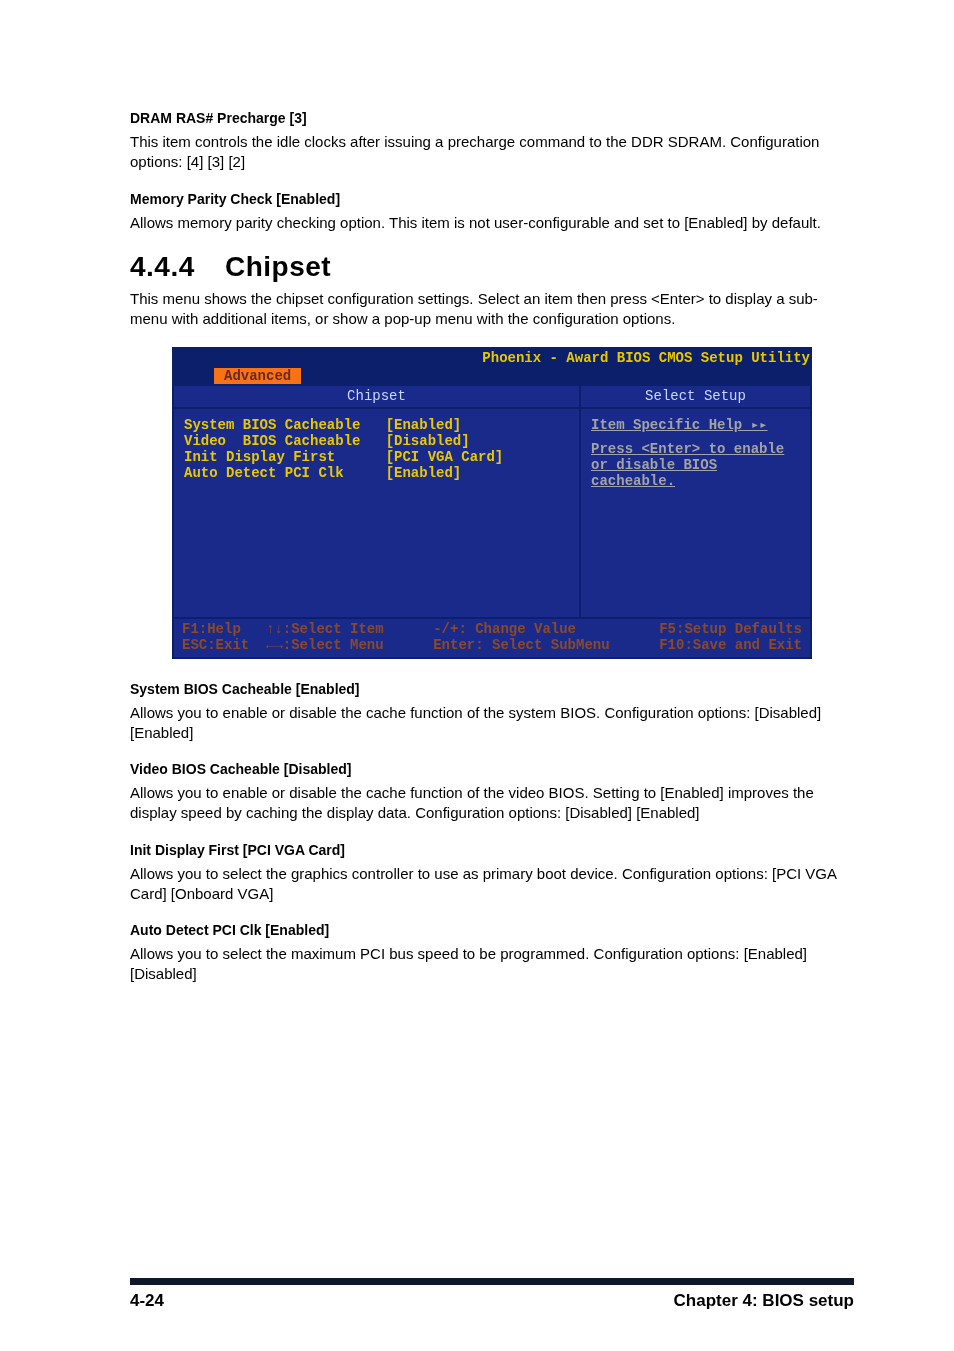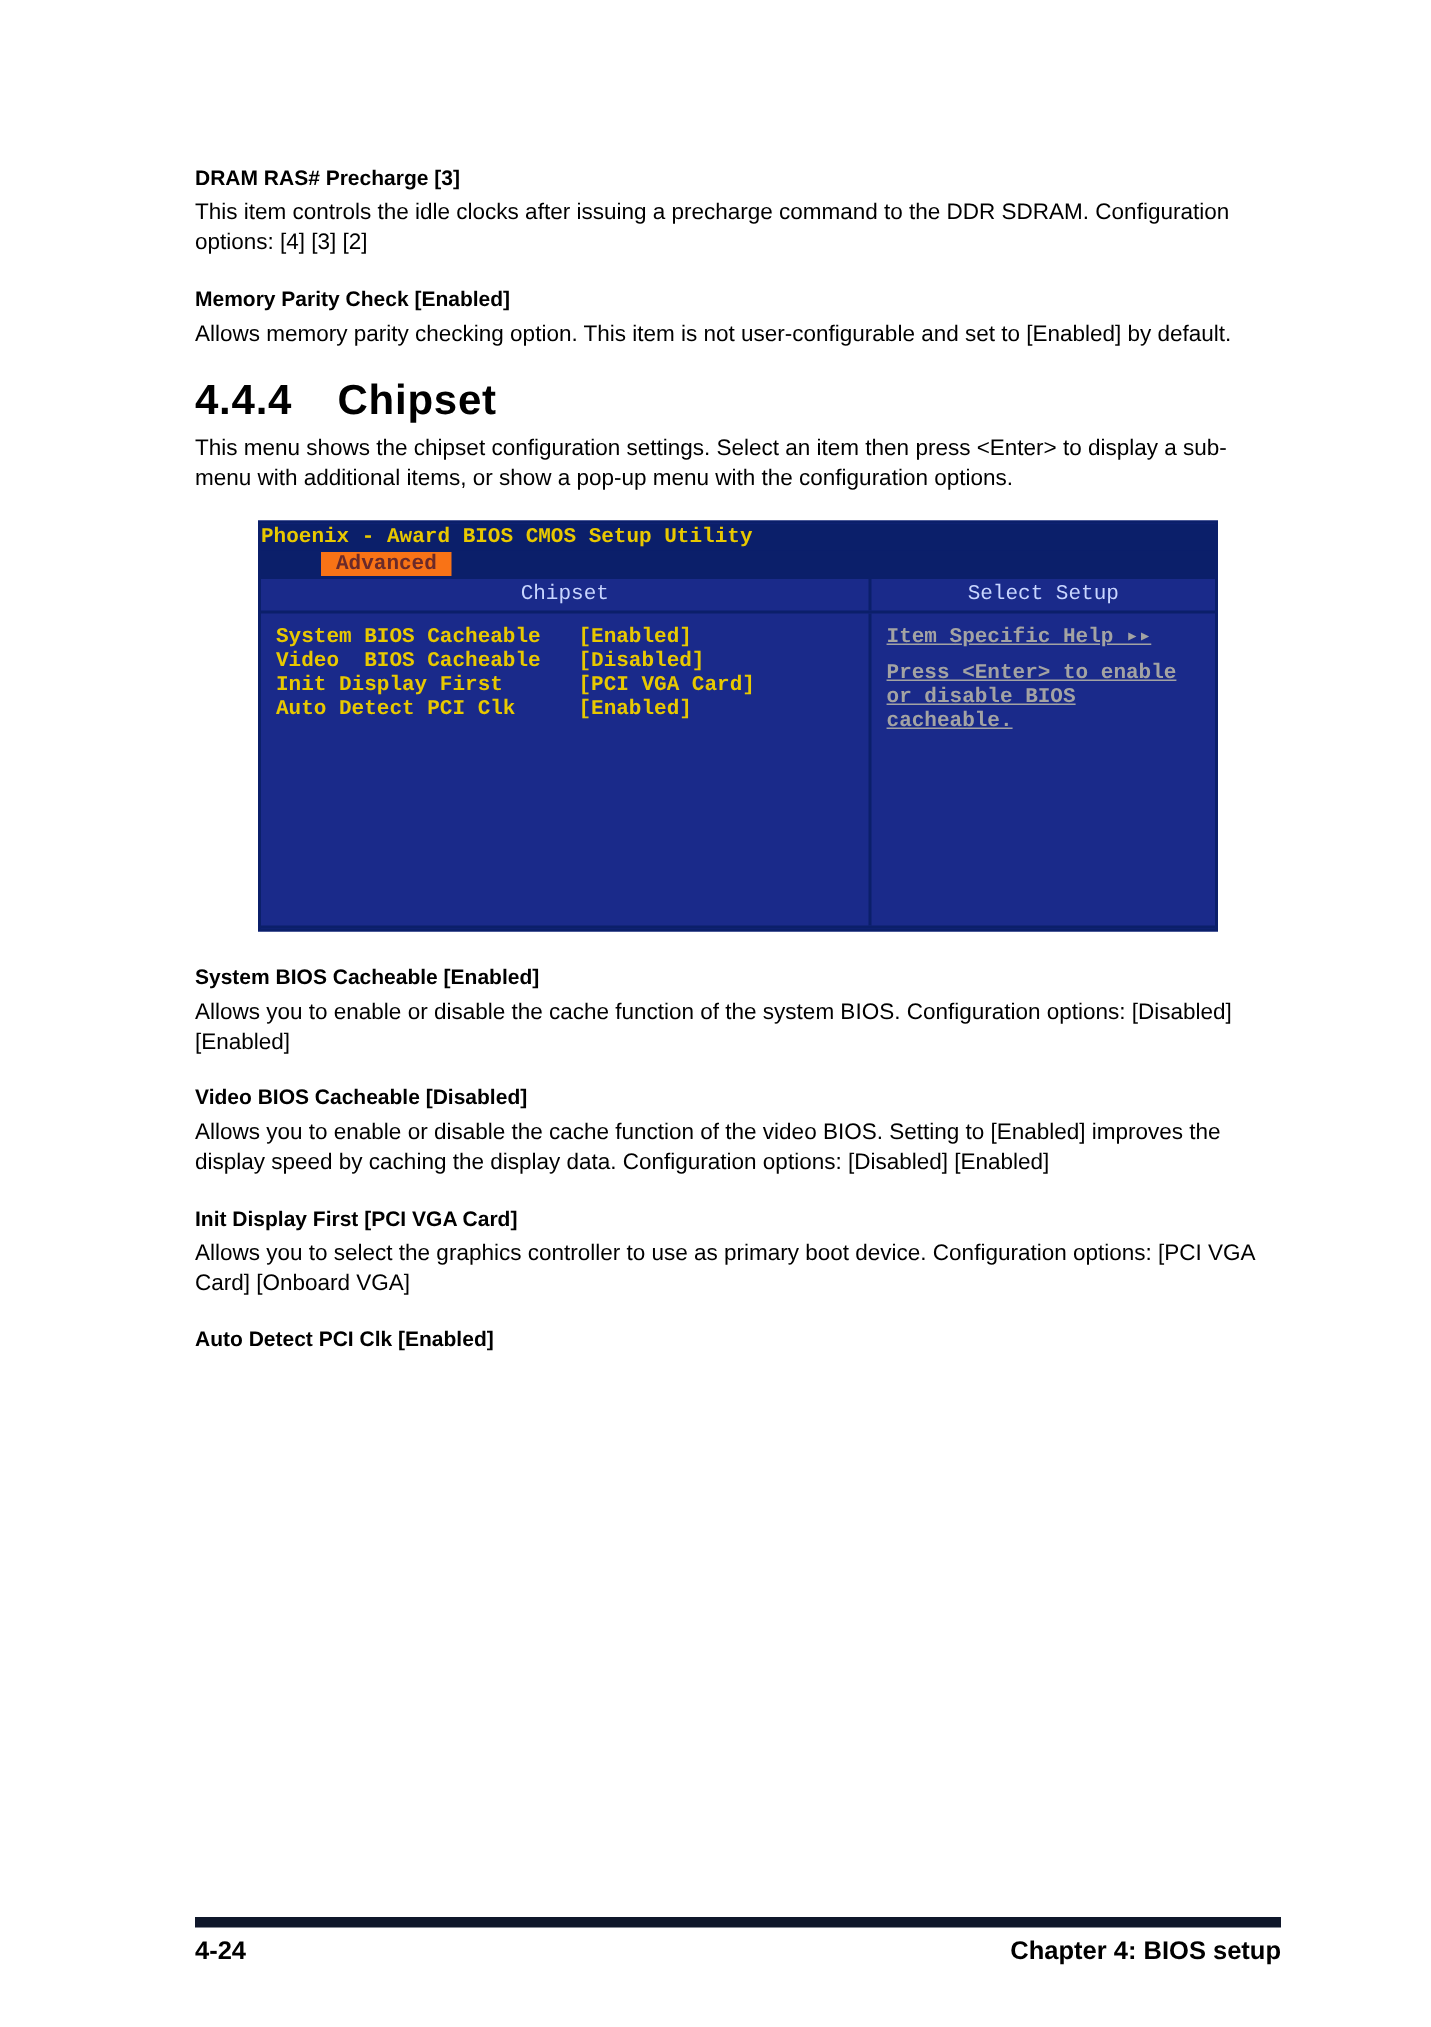--- a/index.html
+++ b/index.html
@@ -38,21 +38,21 @@
     border: 2px solid #0b1f6a;
     background: #1a2a8a;
     font-family: "Courier New", monospace;
     font-size: 14px;
     line-height: 1.15;
     color: #c9d6ff;
   }
   .bios-title {
     background: #0b1f6a;
     color: #e8c800;
-    text-align: left;
+    text-align: right;
     padding: 1px 0;
     font-weight: bold;
     border-bottom: 1px solid #0b1f6a;
   }
   .bios-tab {
     background: #0b1f6a;
     padding: 0 0 0 40px;
   }
   .bios-tab span {
     display:inline-block;
@@ -145,30 +145,39 @@
 Video  BIOS Cacheable   [Disabled]
 Init Display First      [PCI VGA Card]
 Auto Detect PCI Clk     [Enabled]
 </div>
       <div class="right">
         <div>Item Specific Help ▸▸</div>
         <div style="height:8px"></div>
         <div>Press &lt;Enter&gt; to enable or disable BIOS cacheable.</div>
       </div>
     </div>
+    <div class="bios-footer">
+      <div class="col">F1:Help   ↑↓:Select Item
+ESC:Exit  ←→:Select Menu</div>
+      <div class="col">-/+: Change Value
+Enter: Select SubMenu</div>
+      <div class="col">F5:Setup Defaults
+F10:Save and Exit</div>
+    </div>
   </div>
 
   <div class="h3">System BIOS Cacheable [Enabled]</div>
   <p class="body-text">Allows you to enable or disable the cache function of the system BIOS. Configuration options: [Disabled] [Enabled]</p>
 
   <div class="h3">Video BIOS Cacheable [Disabled]</div>
   <p class="body-text">Allows you to enable or disable the cache function of the video BIOS. Setting to [Enabled] improves the display speed by caching the display data. Configuration options: [Disabled] [Enabled]</p>
 
   <div class="h3">Init Display First [PCI VGA Card]</div>
   <p class="body-text">Allows you to select the graphics controller to use as primary boot device. Configuration options: [PCI VGA Card] [Onboard VGA]</p>
 
   <div class="h3">Auto Detect PCI Clk [Enabled]</div>
+  <p class="body-text">Allows you to select the maximum PCI bus speed to be programmed. Configuration options: [Enabled] [Disabled]</p>
 
   <div class="page-footer">
     <span>4-24</span>
     <span>Chapter 4: BIOS setup</span>
   </div>
 </div>
 
 </body></html>

